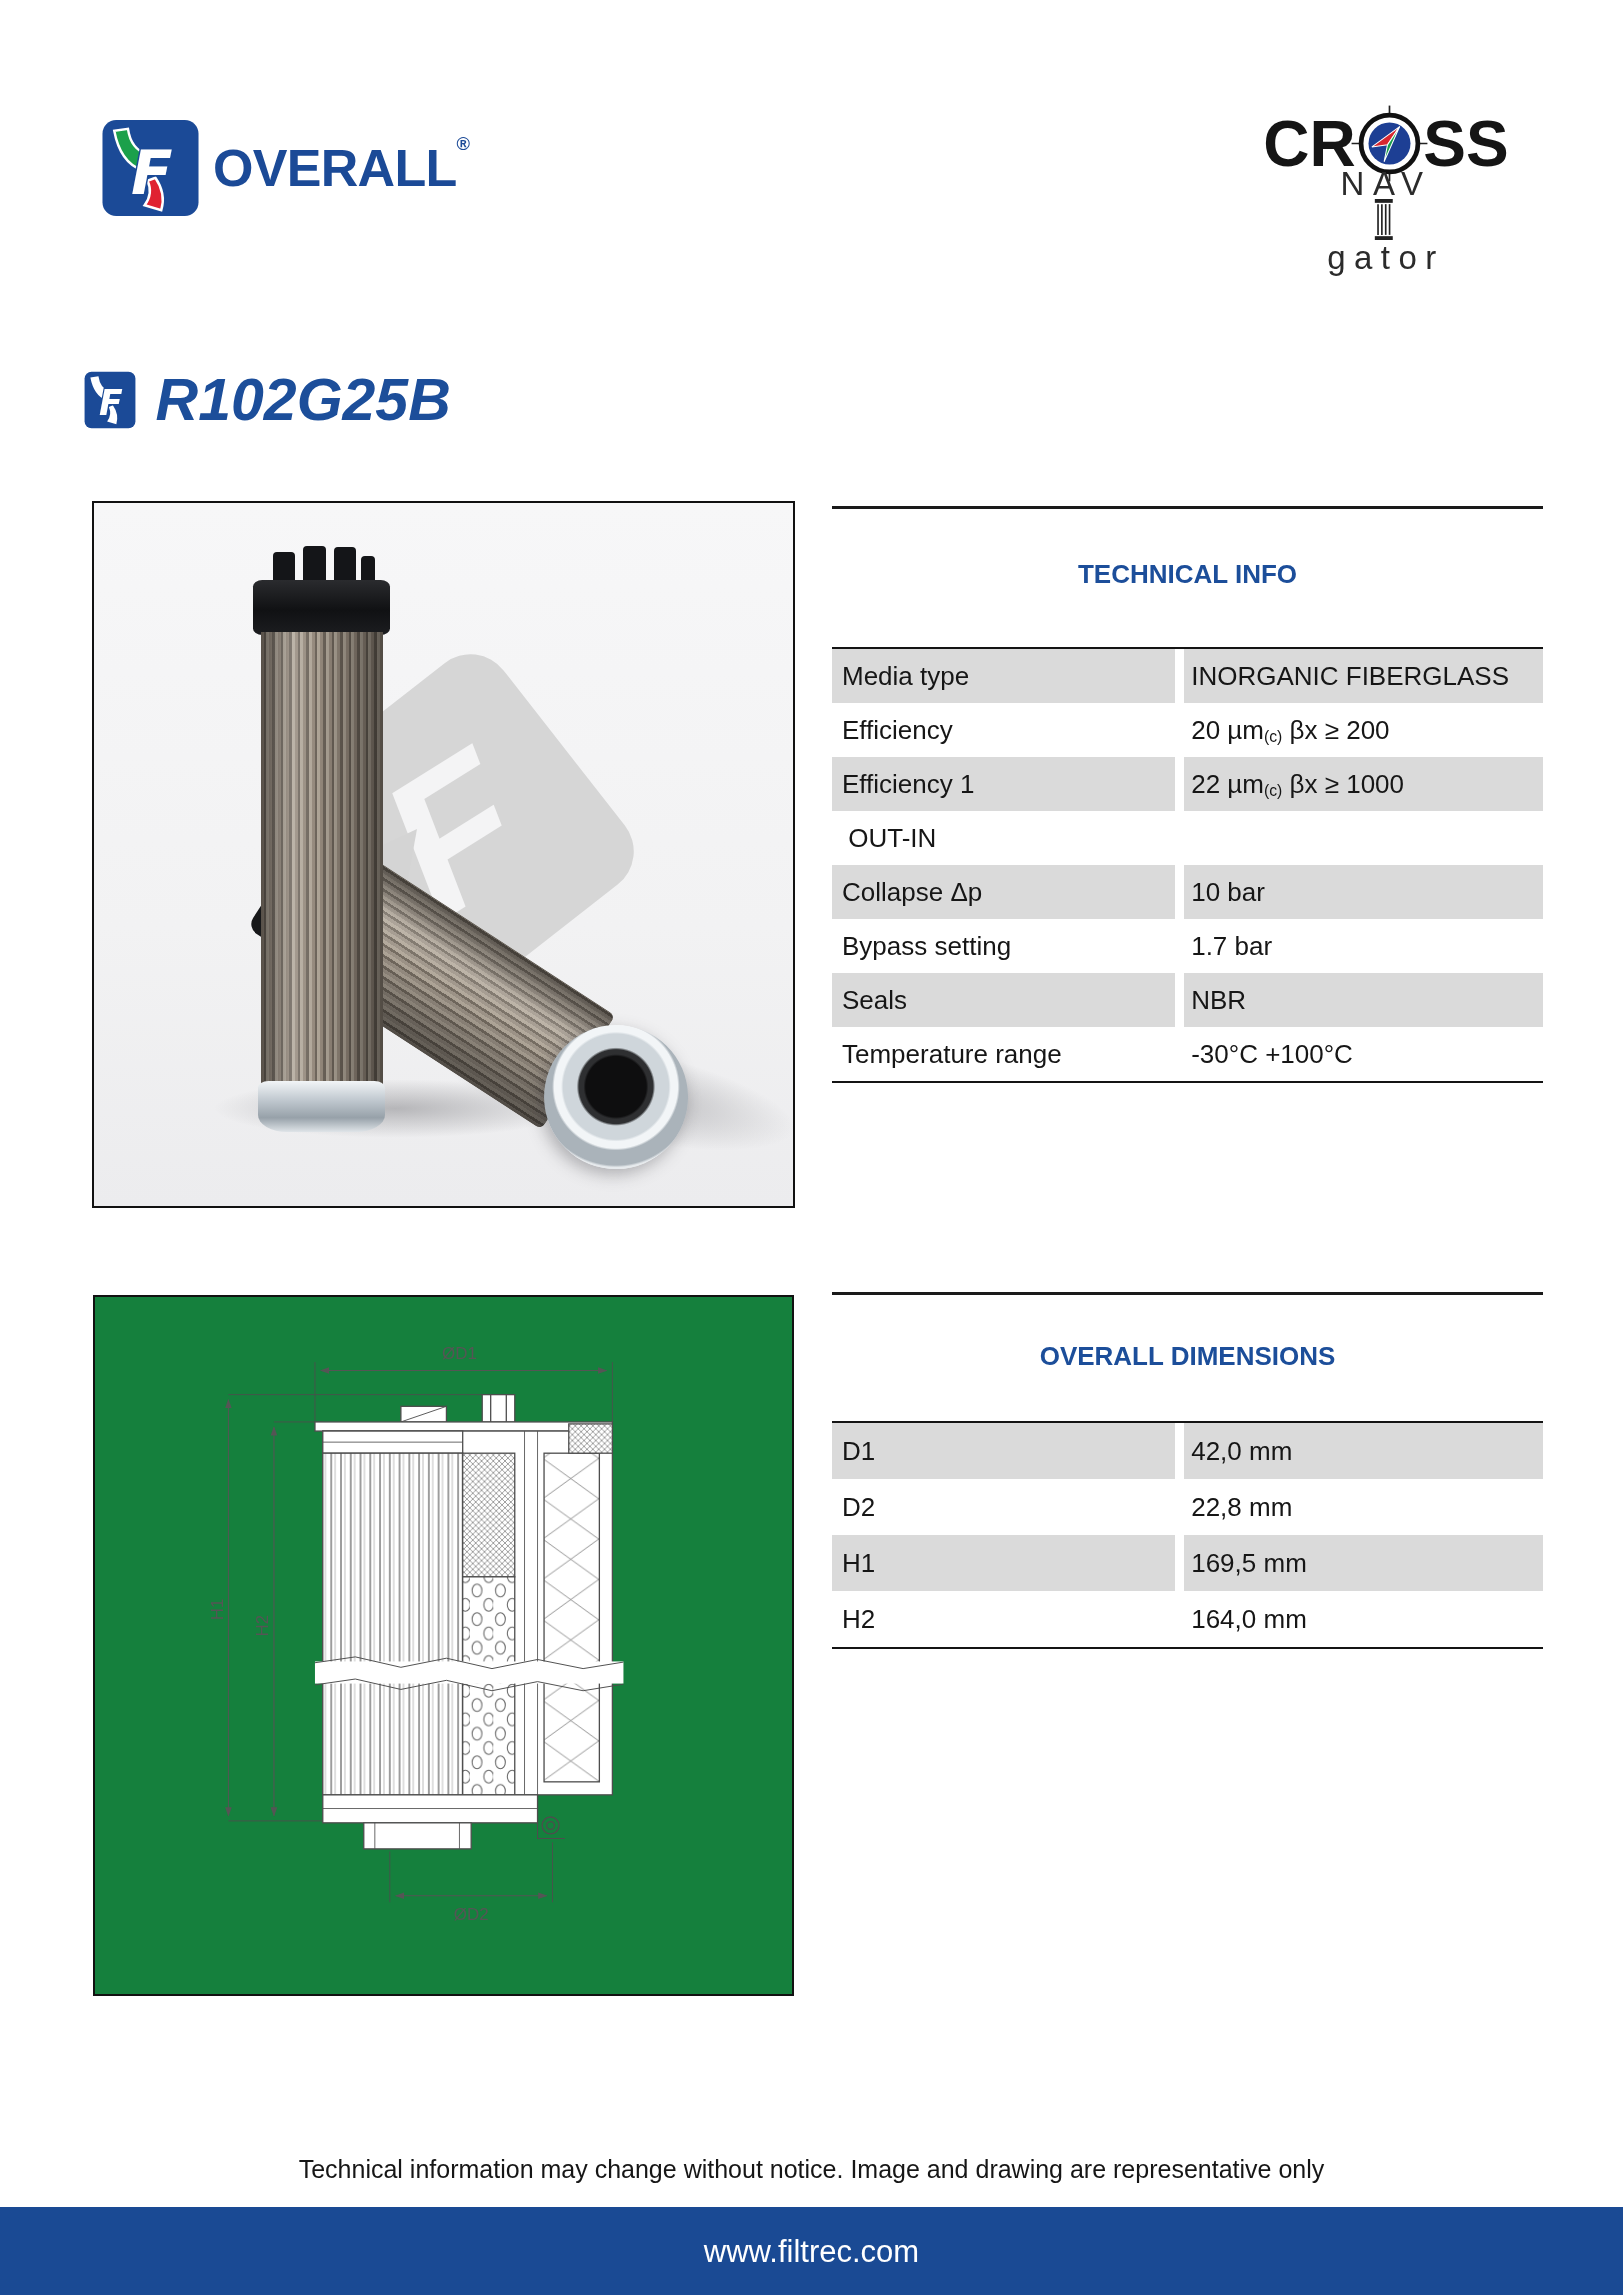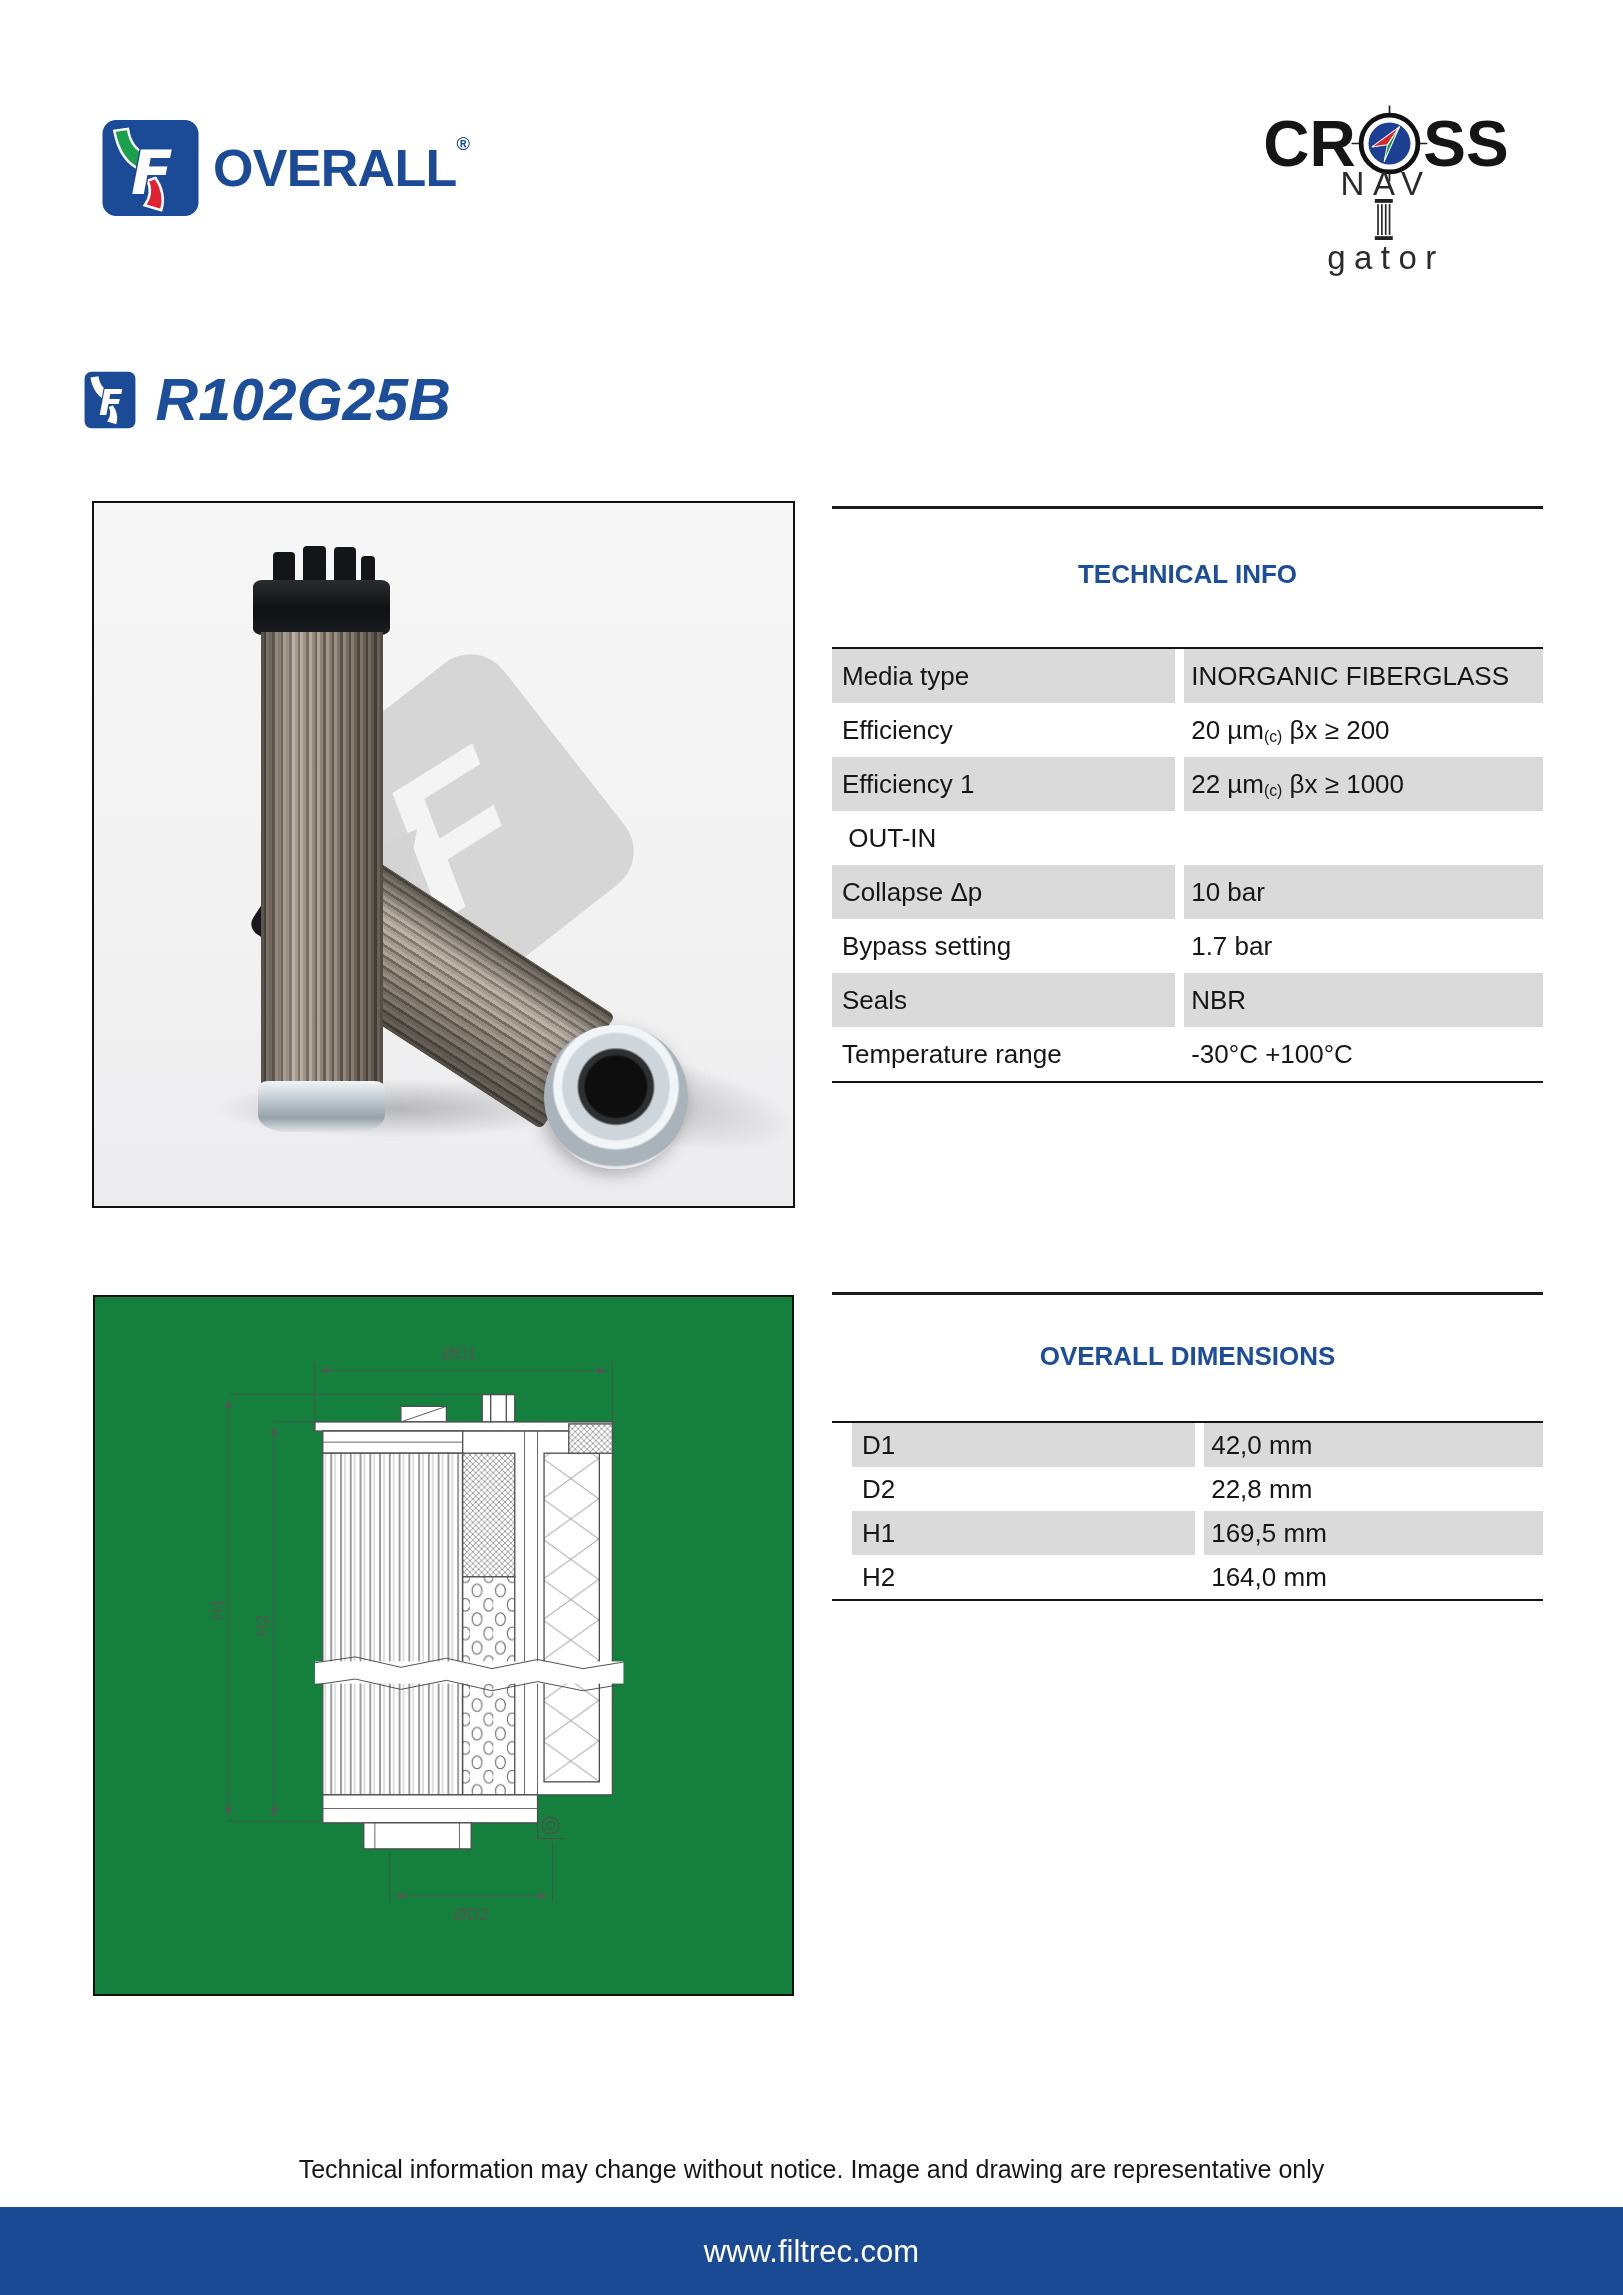--- a/index.html
+++ b/index.html
@@ -65,21 +65,21 @@
       border-radius:10.5px 10.5px 29px 29px / 6.5px 6.5px 17px 17px; }
 
   
   .rule { position:absolute; height:2.6px; background:#1a1a1a; left:832px; width:711px; }
   .sec-title { position:absolute; left:832px; width:711px; text-align:center;
                font-size:26px; font-weight:bold; color:#1c4e9a; }
 
   .spec-table { position:absolute; left:832px; width:711px; border-top:2.6px solid #141414; border-bottom:2px solid #141414; }
   .spec-row { display:flex; }
   .spec-table.t1 .spec-row { height:54px; }
-  .spec-table.t2 .spec-row { height:44px;margin-left:20px; }
+  .spec-table.t2 .spec-row { height:56px; }
   .spec-row .cl { width:343px; display:flex; align-items:center; padding-left:10px; }
   .spec-row .gut { width:9.2px; }
   .spec-row .cv { flex:1; display:flex; align-items:center; padding-left:7px; }
   .spec-row:nth-child(odd) .cl, .spec-row:nth-child(odd) .cv { background:#dadada; }
   .spec-row span { font-size:26px; color:#161616; white-space:pre; }
   .spec-row .sub { font-size:15.7px; position:relative; top:6.5px; }
 
   
   .disclaimer { position:absolute; left:0; top:2155px; width:1623px; text-align:center; font-size:25px; color:#161616; }
   .footer-bar { position:absolute; left:0; top:2207px; width:1623px; height:89px; background:#1a4a94;

